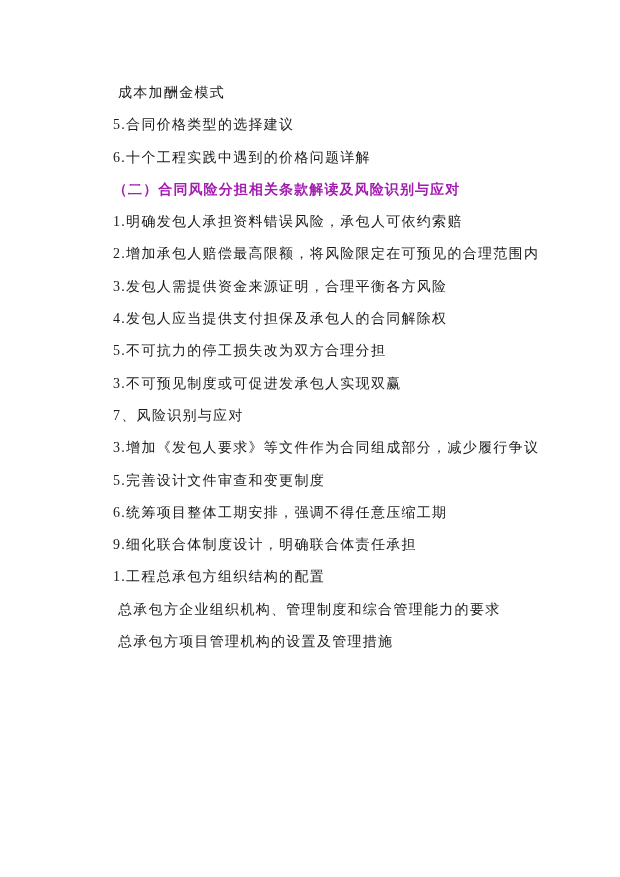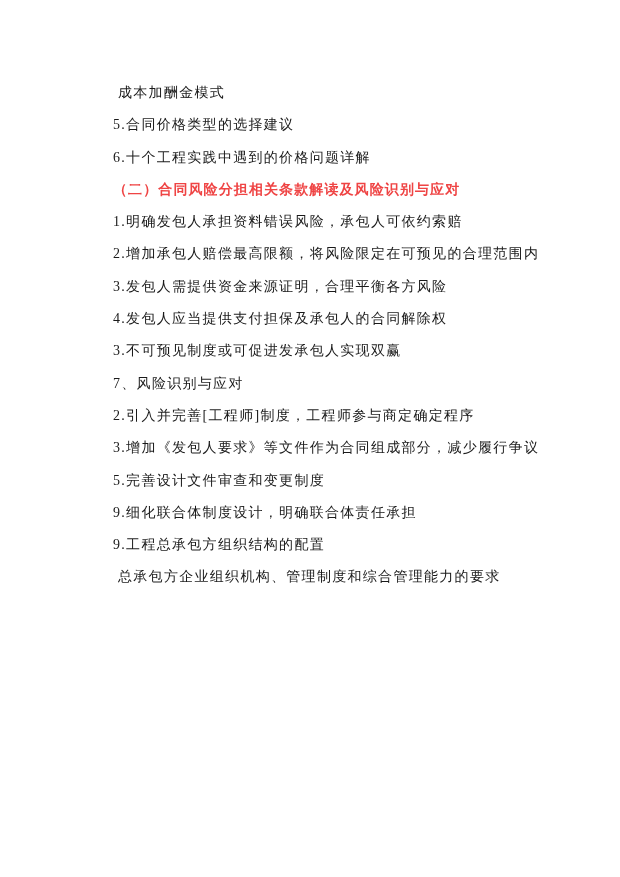--- a/index.html
+++ b/index.html
@@ -24,40 +24,42 @@
     margin: 0;
     font-size: 14px;
     line-height: 32.3px;
     letter-spacing: 1.3px;
     color: #1a1a1a;
     white-space: nowrap;
     font-weight: normal;
   }
   .page p.heading {
     font-weight: bold;
-    color: #ef4444;
+    color: #a21caf;
     letter-spacing: 1.1px;
   }
   .page p.plain {
     padding-left: 5px;
   }
 </style>
 </head>
 <body>
 
 <div class="page">
   <p class="plain">成本加酬金模式</p>
   <p class="item">5.合同价格类型的选择建议</p>
   <p class="item">6.十个工程实践中遇到的价格问题详解</p>
   <p class="heading">（二）合同风险分担相关条款解读及风险识别与应对</p>
   <p class="item">1.明确发包人承担资料错误风险，承包人可依约索赔</p>
   <p class="item">2.增加承包人赔偿最高限额，将风险限定在可预见的合理范围内</p>
   <p class="item">3.发包人需提供资金来源证明，合理平衡各方风险</p>
   <p class="item">4.发包人应当提供支付担保及承包人的合同解除权</p>
+  <p class="item">5.不可抗力的停工损失改为双方合理分担</p>
   <p class="item">3.不可预见制度或可促进发承包人实现双赢</p>
   <p class="item">7、风险识别与应对</p>
-  <p class="item">2.引入并完善[工程师]制度，工程师参与商定确定程序</p>
   <p class="item">3.增加《发包人要求》等文件作为合同组成部分，减少履行争议</p>
   <p class="item">5.完善设计文件审查和变更制度</p>
+  <p class="item">6.统筹项目整体工期安排，强调不得任意压缩工期</p>
   <p class="item">9.细化联合体制度设计，明确联合体责任承担</p>
-  <p class="item">9.工程总承包方组织结构的配置</p>
+  <p class="item">1.工程总承包方组织结构的配置</p>
   <p class="plain">总承包方企业组织机构、管理制度和综合管理能力的要求</p>
+  <p class="plain">总承包方项目管理机构的设置及管理措施</p>
 </div>
 
 </body></html>

